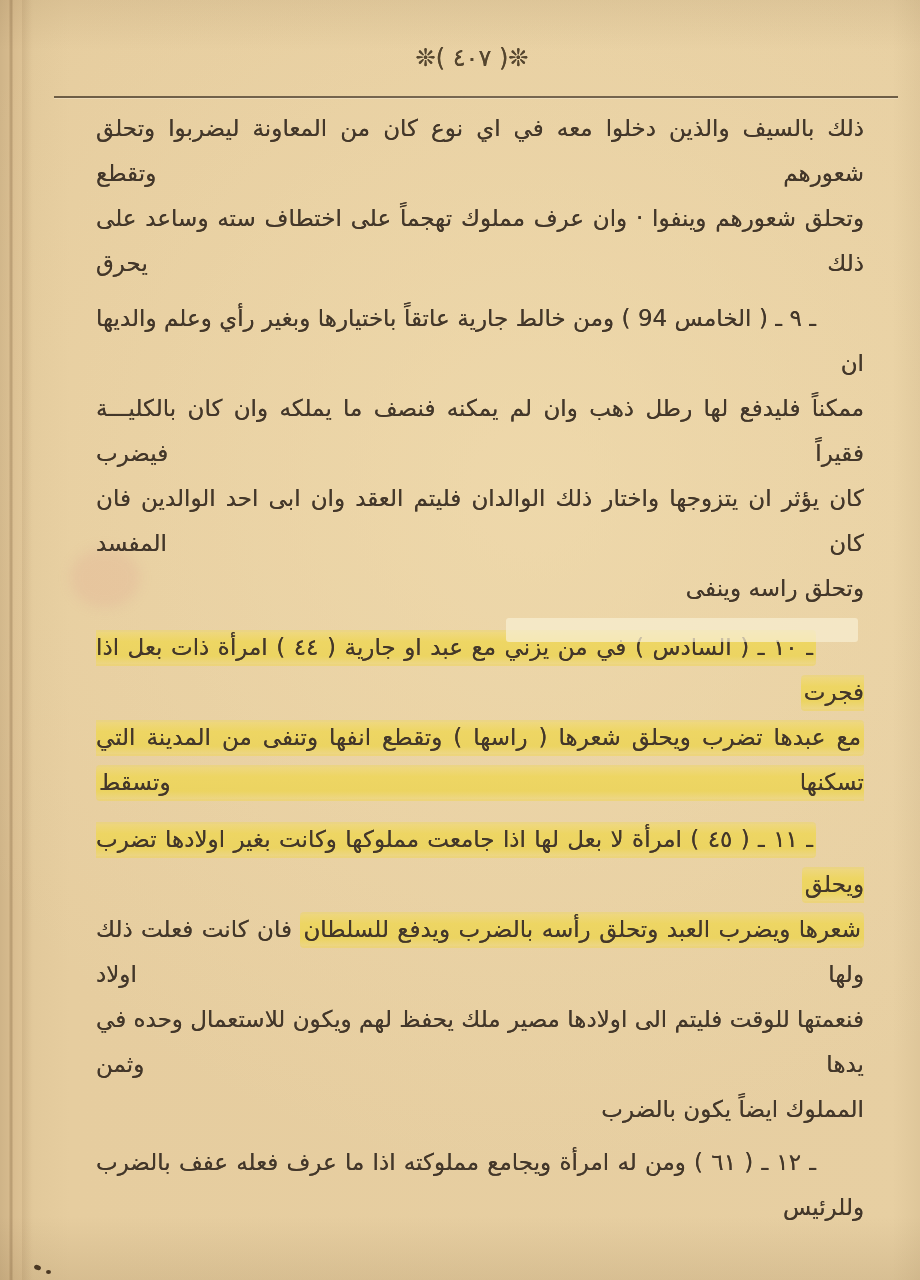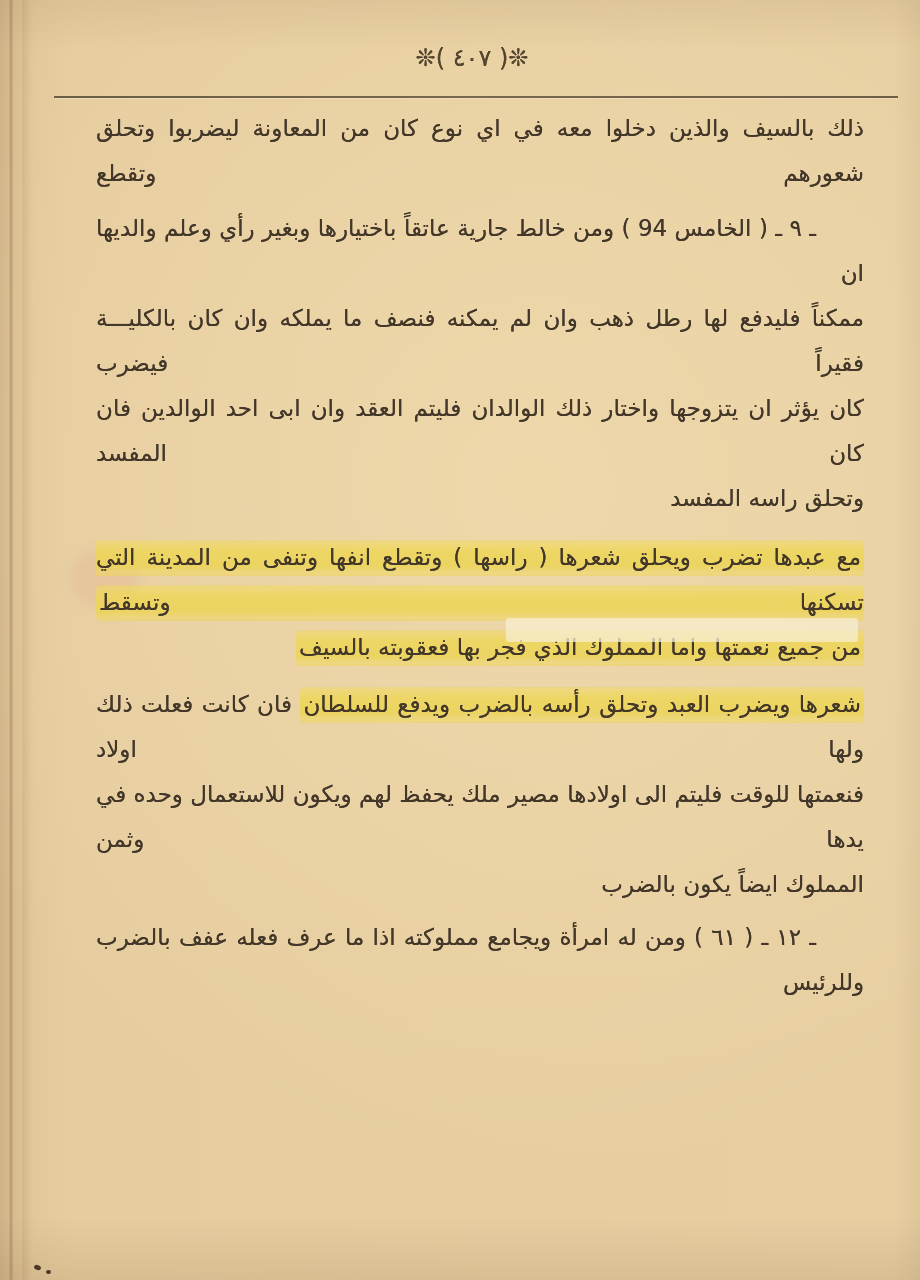--- a/index.html
+++ b/index.html
@@ -74,36 +74,38 @@
 
   <div class="pagehead">
     <span>❊( ٤٠٧ )❊</span>
   </div>
   <div class="rule"></div>
 
   <div class="textblock">
 
     <div class="para p1">
       <div class="line justify"><span class="seg">ذلك بالسيف والذين دخلوا معه في اي نوع كان من المعاونة ليضربوا وتحلق شعورهم وتقطع</span></div>
+      <div class="line justify"><span class="seg">وتحلق شعورهم وينفوا · وان عرف مملوك تهجماً على اختطاف سته وساعد على ذلك يحرق</span></div>
     </div>
 
     <div class="para p2">
       <div class="line justify indent"><span class="seg">ـ ٩ ـ ( الخامس 94 ) ومن خالط جارية عاتقاً باختيارها وبغير رأي وعلم والديها ان</span></div>
       <div class="line justify"><span class="seg">ممكناً فليدفع لها رطل ذهب وان لم يمكنه فنصف ما يملكه وان كان بالكليـــة فقيراً فيضرب</span></div>
       <div class="line justify"><span class="seg">كان يؤثر ان يتزوجها واختار ذلك الوالدان فليتم العقد وان ابى احد الوالدين فان كان المفسد</span></div>
-      <div class="line"><span class="seg">وتحلق راسه المفسد</span></div>
+      <div class="line"><span class="seg">وتحلق راسه وينفى</span></div>
     </div>
 
     <div class="para p3">
       <div class="pale"></div>
+      <div class="line justify indent"><span class="seg hl">ـ ١٠ ـ ( السادس ) في من يزني مع عبد او جارية ( ٤٤ ) امرأة ذات بعل اذا فجرت</span></div>
       <div class="line justify"><span class="seg hl">مع عبدها تضرب ويحلق شعرها ( راسها ) وتقطع انفها وتنفى من المدينة التي تسكنها وتسقط</span></div>
-      <div class="line"><span class="seg hl">من جميع نعمتها واما المملوك الذي فجر بها فعقوبته بالسيف</span></div>
     </div>
 
     <div class="para p4">
+      <div class="line justify indent"><span class="seg hl">ـ ١١ ـ ( ٤٥ ) امرأة لا بعل لها اذا جامعت مملوكها وكانت بغير اولادها تضرب ويحلق</span></div>
       <div class="line justify"><span class="seg hl">شعرها ويضرب العبد وتحلق رأسه بالضرب ويدفع للسلطان</span><span class="seg"> فان كانت فعلت ذلك ولها اولاد</span></div>
       <div class="line justify"><span class="seg">فنعمتها للوقت فليتم الى اولادها مصير ملك يحفظ لهم ويكون للاستعمال وحده في يدها وثمن</span></div>
       <div class="line"><span class="seg">المملوك ايضاً يكون بالضرب</span></div>
     </div>
 
     <div class="para p5">
       <div class="line justify indent"><span class="seg">ـ ١٢ ـ ( ٦١ ) ومن له امرأة ويجامع مملوكته اذا ما عرف فعله عفف بالضرب وللرئيس</span></div>
 
     </div>
 

